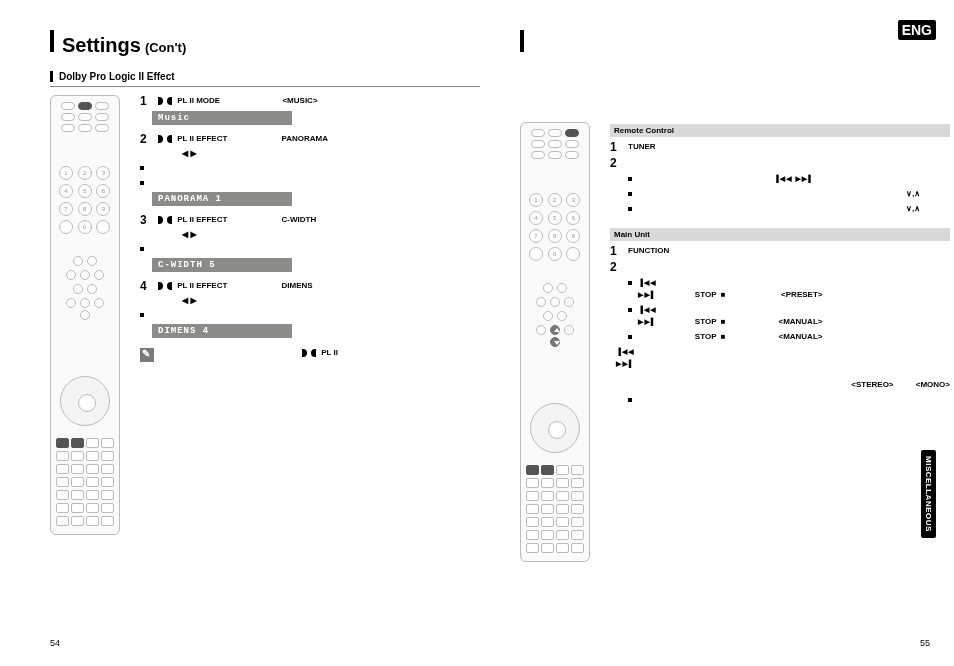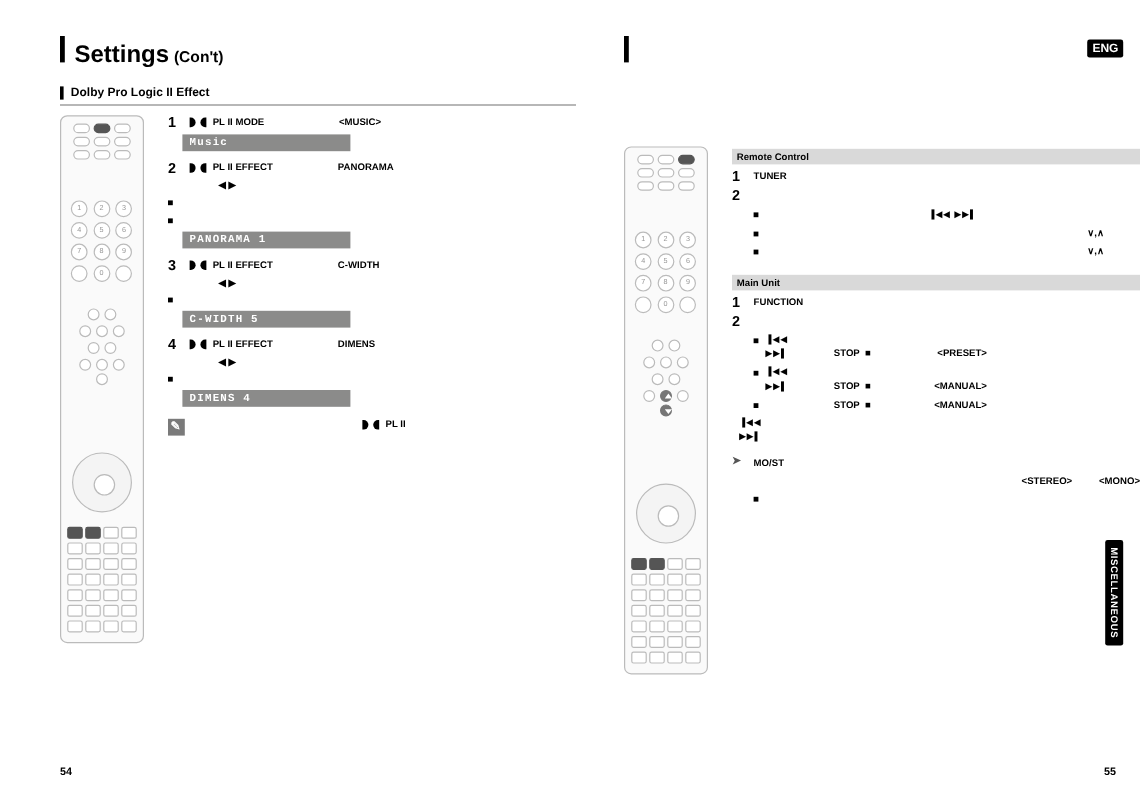--- a/index.html
+++ b/index.html
@@ -28,44 +28,44 @@
 
   
   .section-row { display: flex; align-items: center; margin: 8px 0 4px 0; }
   .section-bar { width: 3px; height: 11px; background: #000; margin-right: 6px; }
   .section-text { font-size: 10px; font-weight: bold; color: #000; }
   .section-hr { border: none; border-top: 1px solid #888; margin-top: 2px; }
 
   
   .lang-badge {
     position: absolute;
-    top: 33px; right: 18px;
+    top: 20px; right: 18px;
     background: #000; color: #fff;
-    font-size: 10px; font-weight: bold;
+    font-size: 14px; font-weight: bold;
     padding: 2px 4px;
     border-radius: 2px;
   }
 
   
   .side-tab {
     position: absolute;
     right: 18px;
     top: 450px;
     background: #000;
     color: #fff;
     font-size: 8px;
     font-weight: bold;
     letter-spacing: 0.5px;
     padding: 6px 3px;
     writing-mode: vertical-rl;
     border-radius: 2px;
   }
 
   
-  .page-num { position: absolute; bottom: 18px; font-size: 9px; font-weight: bold; }
+  .page-num { position: absolute; bottom: 18px; font-size: 9px; font-weight: normal; }
   .page-num-left { left: 50px; }
   .page-num-right { right: 24px; }
 
   
   .remote {
     width: 70px;
     height: 440px;
     background: #fafafa;
     border: 1px solid #bbb;
     border-radius: 6px;
@@ -533,26 +533,20 @@
           <span style="display:inline-block;width:40px; visibility:hidden;">x</span>
           <span style="display:inline-block;width:60px;text-align:center;"><span>STOP</span> &nbsp;■</span>
           <span style="display:inline-block;width:80px;text-align:right;">&lt;MANUAL&gt;</span>
         </span>
       </div>
       <div class="bullet-row" style="margin-left:6px;">
         <span style="display:inline-block;width:40px;" class="transport-icons">▐◀◀ ▶▶▌</span>
       </div>
 
       <div class="gap-small"></div>
-      <div class="bullet-row" style="margin-left:0;">
-        <span class="pointer-icon"></span>
-        <span class="bt">
-          <span class="kw">MO/ST</span>
-        </span>
-      </div>
       <div class="bullet-row" style="margin-left:18px;">
         <span class="bt" style="text-align:right;">
           <span style="margin-right:20px;margin-left:44px;">&lt;STEREO&gt;</span>
           <span>&lt;MONO&gt;</span>
         </span>
       </div>
       <div class="bullet-row" style="margin-left:18px;">
           <span class="bullet"></span>
           <span class="bt">&nbsp;</span>
         </div>

